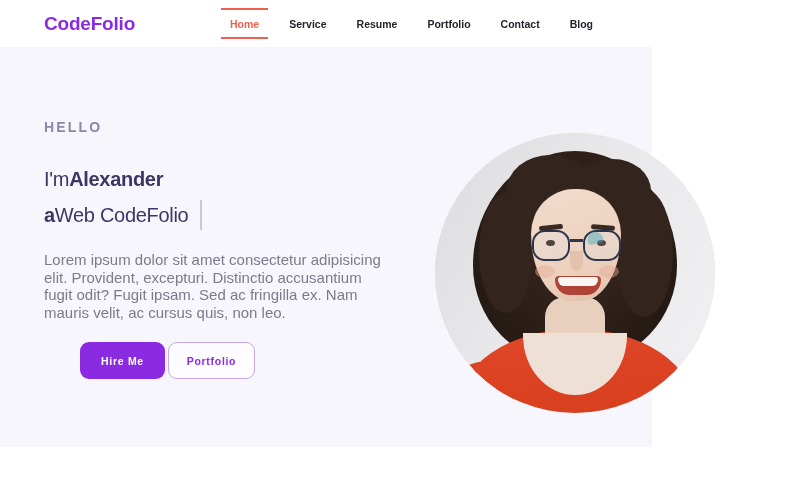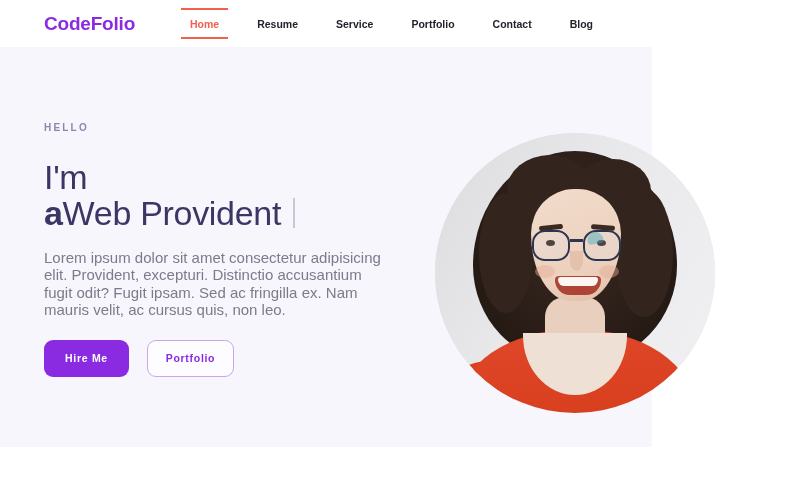--- a/index.html
+++ b/index.html
@@ -35,21 +35,21 @@
     font-weight: bold;
     color: #8a2be2;
     letter-spacing: -0.2px;
     white-space: nowrap;
   }
 
   .nav {
     margin-left: auto;
     display: flex;
     align-items: center;
-    gap: 8px;
+    gap: 0px;
     height: 47px;
   }
 
   .nav-item {
     font-size: 10.5px;
     font-weight: bold;
     color: #21242b;
     padding: 0 15px;
     height: 47px;
     display: flex;
@@ -85,29 +85,29 @@
     align-items: center;
     padding: 0 44px;
   }
 
   .hero-left {
     width: 390px;
     padding-top: 4px;
   }
 
   .eyebrow {
-    font-size: 10px;
+    font-size: 14px;
     font-weight: bold;
     letter-spacing: 2.2px;
     color: #8b89a8;
     margin-bottom: 26px;
   }
 
   .headline {
-    font-size: 34px;
+    font-size: 20px;
     line-height: 36px;
     color: #3b3663;
     font-weight: normal;
     letter-spacing: -0.3px;
     margin-bottom: 18px;
     display: flex;
     flex-direction: column;
   }
 
   .headline-line {
@@ -129,21 +129,22 @@
     font-size: 15px;
     line-height: 17.5px;
     color: #7b7b8b;
     width: 340px;
     margin-bottom: 21px;
   }
 
   .hero-actions {
     display: flex;
     align-items: center;
-    gap: 18px;
+    gap: 3px;
+    margin-left: 36px;
   }
 
   .btn {
     font-size: 10.5px;
     font-weight: bold;
     letter-spacing: 0.7px;
     border-radius: 9px;
     height: 37px;
     display: inline-flex;
     align-items: center;
@@ -354,24 +355,24 @@
 <div class="page">
 
   <header class="site-header">
     <div class="brand">CodeFolio</div>
 
     <nav class="nav">
       <div class="nav-item active">
         <span>Home</span>
       </div>
       <div class="nav-item">
+        <span>Service</span>
+      </div>
+      <div class="nav-item">
         <span>Resume</span>
-      </div>
-      <div class="nav-item">
-        <span>Service</span>
       </div>
       <div class="nav-item">
         <span>Portfolio</span>
       </div>
       <div class="nav-item">
         <span>Contact</span>
       </div>
       <div class="nav-item">
         <span>Blog</span>
       </div>
@@ -380,24 +381,25 @@
 
   <section class="hero">
 
     <div class="hero-left">
 
       <div class="eyebrow">HELLO</div>
 
       <h1 class="headline">
         <span class="headline-line">
           <span>I'm </span>
+          <b>Alexander</b>
         </span>
         <span class="headline-line">
           <b>a</b>
-          <span> Web Provident</span>
+          <span> Web CodeFolio</span>
           <span class="type-cursor"></span>
         </span>
       </h1>
 
       <p class="hero-copy">Lorem ipsum dolor sit amet consectetur adipisicing elit. Provident, excepturi. Distinctio accusantium fugit odit? Fugit ipsam. Sed ac fringilla ex. Nam mauris velit, ac cursus quis, non leo.</p>
 
       <div class="hero-actions">
         <button class="btn btn-primary">Hire Me</button>
         <button class="btn btn-outline">Portfolio</button>
       </div>

